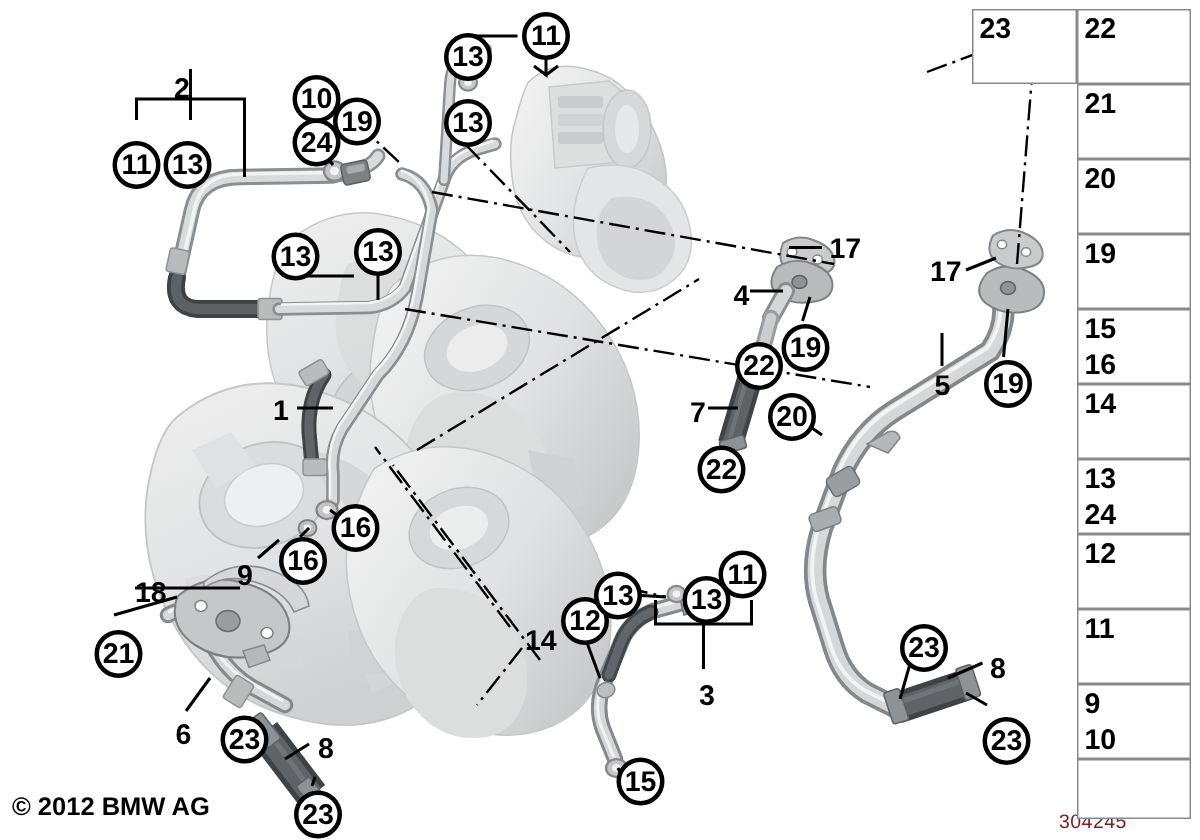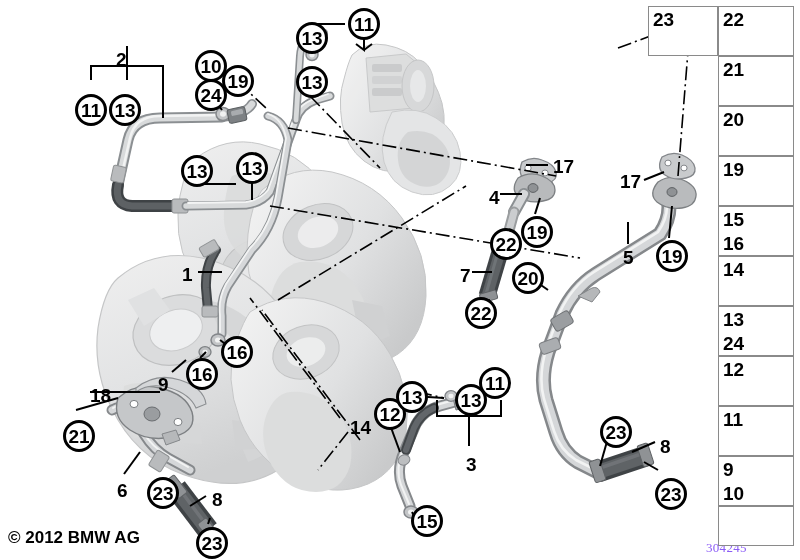--- a/index.html
+++ b/index.html
@@ -18,22 +18,22 @@
 
   
   .lab{position:absolute;font-weight:bold;font-size:19px;color:#000;z-index:40;
        font-family:"Liberation Sans",sans-serif;line-height:1;}
 
   
   #legend{position:absolute;left:648px;top:6px;width:146px;height:534px;z-index:50;}
   .lbox{position:absolute;border:1px solid #8a8a8a;background:#fff;box-sizing:border-box;}
   .lnum{position:absolute;font-weight:bold;font-size:19px;color:#000;line-height:1;
         font-family:"Liberation Sans",sans-serif;}
-  .partno{position:absolute;left:706px;top:540px;font-size:13px;color:#8b5cf6;
-          font-family:Liberation Serif, serif;letter-spacing:.3px;}
+  .partno{position:absolute;left:706px;top:540px;font-size:13px;color:#7f1d1d;
+          font-family:Liberation Sans, sans-serif;letter-spacing:.3px;}
 
   
   #copyright{position:absolute;left:8px;top:528px;font-size:17px;font-weight:bold;
              color:#000;font-family:"Liberation Sans",sans-serif;z-index:60;}
 
   
   svg.art{position:absolute;left:0;top:0;width:800px;height:560px;}
   #artback{z-index:5;}
   #artmid{z-index:10;}
   #artfront{z-index:20;}

